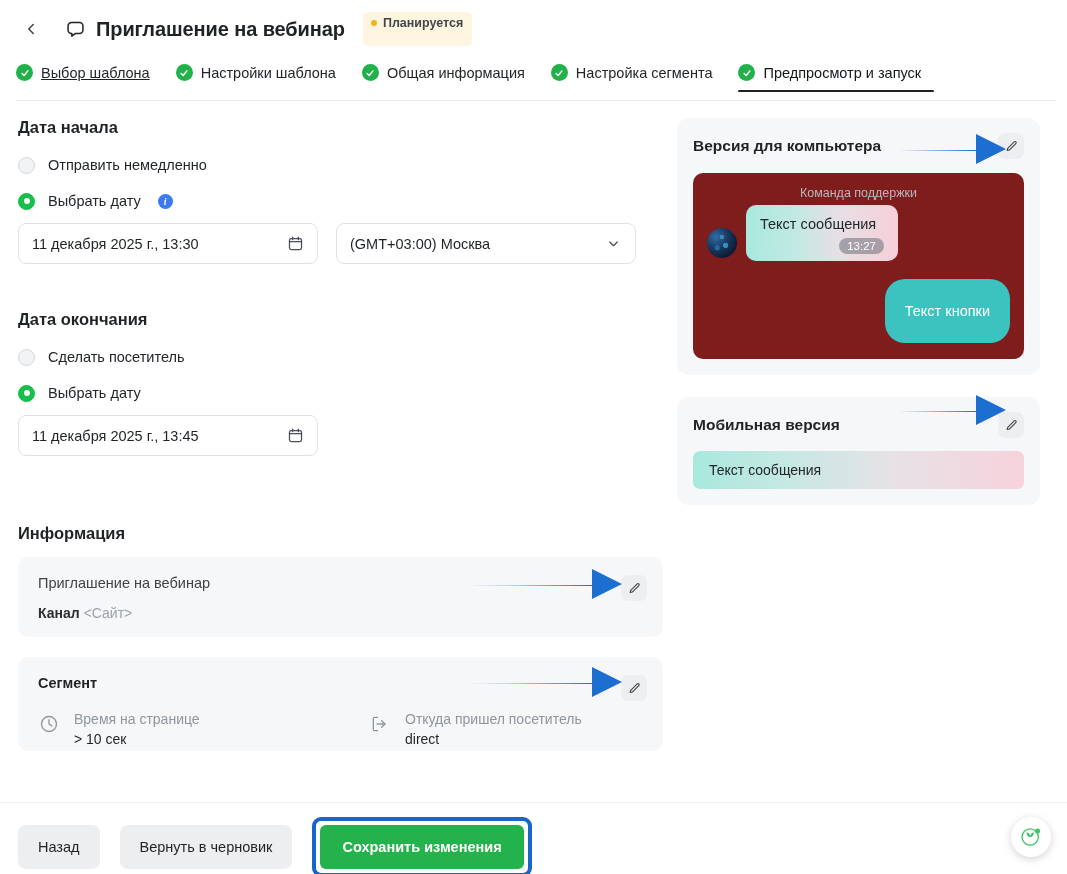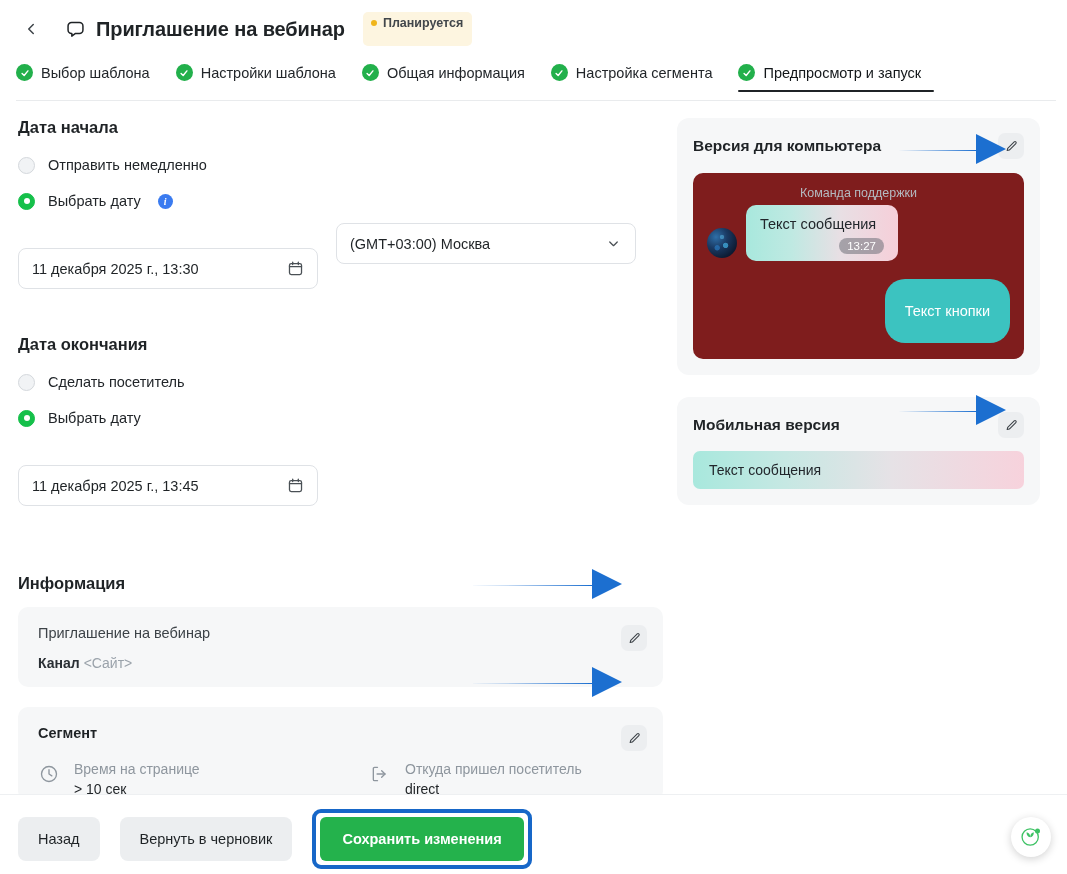--- a/index.html
+++ b/index.html
@@ -18,21 +18,21 @@
   .back-btn svg { display: block; }
   .title-icon { margin-left: 18px; width: 22px; height: 22px; display: flex; align-items: center; justify-content: center; }
   .page-title { font-size: 20px; font-weight: bold; color: #1f2326; margin-left: 10px; letter-spacing: -0.1px; }
   .status-badge { margin-left: 18px; display: inline-flex; align-items: center; gap: 6px;
       background: #fdf5e0; border-radius: 5px; padding: 4px 9px 16px 8px; font-size: 12.5px; font-weight: bold; color: #42474b; }
   .status-dot { width: 6px; height: 6px; border-radius: 50%; background: #f0b51b; display: inline-block; }
 
   
   .tabs { position: absolute; left: 16px; top: 64px; width: 1040px; height: 36px; display: flex; align-items: flex-start; gap: 0; }
   .tab { display: flex; align-items: center; gap: 8px; padding: 0 13px 11px 13px; cursor: pointer; position: relative; }
-  .tab:first-child { padding-left: 0; }
+  .tab:first-child { padding-left: 0; text-decoration: underline; }
   .tab-label { font-size: 14.5px; color: #22262a; white-space: nowrap; }
   .tab.active .tab-label { color: #13171a; }
   .tab.active::after { content: ""; position: absolute; left: 13px; right: 0; bottom: 0; height: 2.5px; background: #1f2326; border-radius: 2px; }
   .check-ico { width: 17px; height: 17px; border-radius: 50%; background: #22b04b; display: flex; align-items: center; justify-content: center; flex: 0 0 auto; }
   .tabs-rule { position: absolute; left: 16px; top: 100px; width: 1040px; height: 1px; background: #e9ebed; }
 
   
   .left-col { position: absolute; left: 18px; top: 118px; width: 645px; }
   .sec-title { font-size: 16.5px; font-weight: bold; color: #1f2326; margin-bottom: 14px; }
   .radio-row { display: flex; align-items: center; gap: 13px; height: 28px; margin-bottom: 8px; cursor: pointer; }
@@ -40,21 +40,21 @@
   .radio.on { background: #15c04a; border-color: #15c04a; }
   .radio.on::after { content: ""; position: absolute; left: 50%; top: 50%; transform: translate(-50%,-50%); width: 6px; height: 6px; border-radius: 50%; background: #fff; }
   .radio-label { font-size: 14.5px; color: #22262a; }
   .info-ico { width: 15px; height: 15px; border-radius: 50%; background: #3a7bf0; color: #fff; font-size: 10px; font-weight: bold;
               display: inline-flex; align-items: center; justify-content: center; font-style: italic; font-family: "Liberation Serif", serif; margin-left: 4px; cursor: pointer; }
 
   .field-row { display: flex; gap: 18px; margin-top: 8px; }
   .input-box { height: 41px; border: 1px solid #dfe2e6; border-radius: 8px; display: flex; align-items: center; padding: 0 13px; background: #fff; cursor: text; }
   .input-box .val { font-size: 14.5px; color: #1f2326; flex: 1 1 auto; }
   .input-box .tail { flex: 0 0 auto; display: flex; align-items: center; justify-content: center; width: 18px; height: 18px; }
-  .date-field { width: 300px; margin-top: 25px; }
+  .date-field { width: 300px; }
   .tz-field { width: 300px; cursor: pointer; }
 
   .gap-lg { height: 46px; }
   .gap-xl { height: 68px; }
 
   
   .grey-card { background: #f6f7f8; border-radius: 10px; position: relative; padding: 18px 20px; }
   .gc-title { font-size: 14.5px; color: #3d4348; }
   .gc-title.bold { font-weight: bold; color: #1f2326; }
   .gc-sub { font-size: 14px; color: #2a2f34; margin-top: 14px; }
@@ -92,21 +92,21 @@
   .cta-row { display: flex; justify-content: flex-end; margin-top: 18px; }
   .cta-btn { background: #3cc3c0; color: #fff; font-size: 14.5px; border-radius: 20px; padding: 24px 20px; cursor: pointer; white-space: nowrap; }
   .mob-bubble { margin-top: 13px; border-radius: 7px; height: 38px; display: flex; align-items: center; padding: 0 16px;
             background: linear-gradient(90deg, #a8e8dd 0%, #c6e8e3 28%, #e6e2e6 60%, #f7d2dc 100%); }
   .mob-text { font-size: 14px; color: #21262b; }
 
   
   .arrow { position: absolute; pointer-events: none; }
 
   
-  .footer { position: absolute; left: 0; bottom: 0; width: 1067px; height: 80px; background: #fff; border-top: 1px solid #eef0f2; }
+  .footer { position: absolute; left: 0; bottom: 0; width: 1067px; height: 72px; background: #fff; border-top: 1px solid #eef0f2; }
   .footer-inner { position: absolute; left: 18px; top: 14px; display: flex; align-items: center; gap: 20px; }
   .btn-grey { height: 44px; background: #eceef0; border-radius: 8px; display: flex; align-items: center; justify-content: center;
               font-size: 14.5px; color: #1f2326; padding: 0 20px; cursor: pointer; }
   .save-wrap { border: 4px solid #1767c8; border-radius: 9px; padding: 4px; display: inline-flex; }
   .btn-green { height: 44px; background: #24b24c; border-radius: 6px; display: flex; align-items: center; justify-content: center;
                font-size: 14.5px; font-weight: bold; color: #fff; padding: 0 22px; cursor: pointer; white-space: nowrap; }
 
   .fab { position: absolute; right: 16px; bottom: 17px; width: 40px; height: 40px; border-radius: 50%; background: #fff;
          box-shadow: 0 2px 9px rgba(0,0,0,.18); display: flex; align-items: center; justify-content: center; cursor: pointer; }
 </style>

